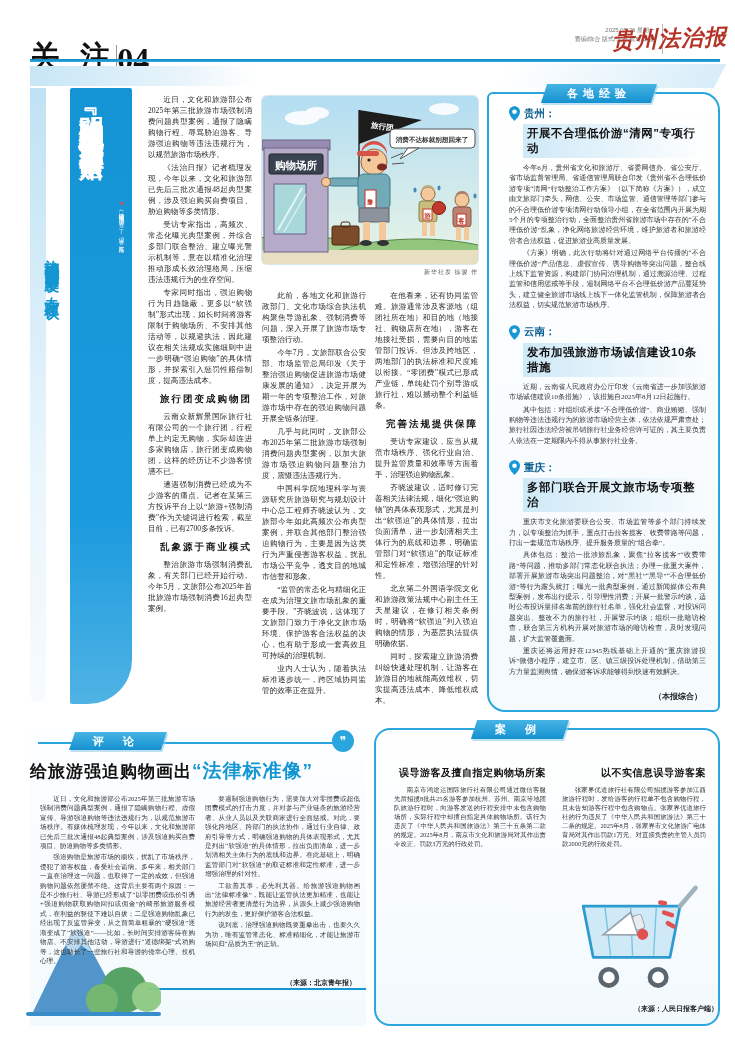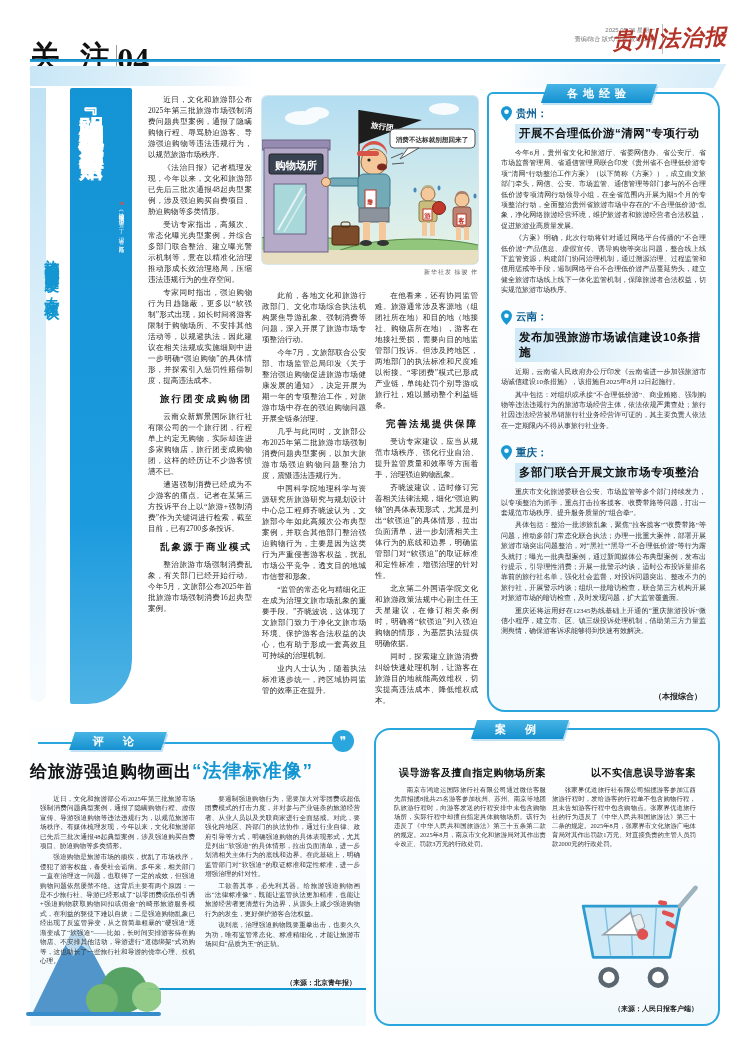--- a/index.html
+++ b/index.html
@@ -37,21 +37,21 @@
 
   .cartoon-wrap{left:262px;top:96px;width:216px;height:168px;border-radius:5px;overflow:hidden;box-shadow:0 0 0 1px #d8e6ee;}
   .cartoon-credit{left:360px;top:268px;width:118px;text-align:right;font-size:6px;color:#555;letter-spacing:1px;}
 
   
   .sidebar{left:487px;top:92px;width:233px;height:620px;border:2px solid #2aa6de;border-radius:6px 18px 6px 18px;background:linear-gradient(#ffffff,#f4fafd);}
   .tab{position:absolute;background:linear-gradient(#46b4e5,#1591d0);transform:skewX(-18deg);display:flex;align-items:center;justify-content:center;box-shadow:2px 2px 0 rgba(150,205,235,.6);}
   .tab span{transform:skewX(18deg);color:#fff;font-weight:bold;font-family:"Liberation Sans","DejaVu Sans",sans-serif;}
   .sb-tab{left:55px;top:-10px;width:110px;height:19px;}
   .sb-tab span{font-size:11px;letter-spacing:5px;}
-  .sb-section{padding:12px 12px 0 12px;}
+  .sb-section{padding:12px 12px 0 12px;margin-left:8px;}
   .sb-region-row{display:flex;align-items:center;gap:4px;}
   .sb-region{font-size:10.5px;font-weight:900;color:#0d6093;font-family:"Liberation Sans",sans-serif;}
   .sb-title{font-size:11.5px;font-weight:900;color:#101010;margin:3px 0 5px 14px;padding:2px 4px;background:linear-gradient(to right,#cfe9f7,rgba(255,255,255,0));font-family:Liberation Sans, sans-serif;letter-spacing:.5px;}
   .sb-body p{font-size:7px;line-height:10.4px;text-align:justify;text-indent:2em;margin-bottom:2px;color:#333;}
   .sb-source{position:absolute;right:16px;bottom:8px;font-size:8px;font-weight:bold;color:#222;}
 
   
   .commentary{left:30px;top:728px;width:336px;height:298px;background:linear-gradient(#fdfeff,#f3fafd);}
   .cm-topline{position:absolute;left:8px;top:14px;width:300px;height:2px;background:#2aa6de;}
   .cm-tab{left:42px;top:4px;width:92px;height:18px;}
@@ -68,24 +68,24 @@
   .cm-bottomline{position:absolute;left:118px;top:260px;width:218px;height:2px;background:#1496d2;}
 
   
   .cases{left:374px;top:728px;width:346px;height:298px;border:2px solid #2aa6de;border-radius:16px;background:linear-gradient(#ffffff,#f2f9fd);}
   .cs-tab{left:98px;top:-10px;width:92px;height:19px;}
   .cs-tab span{font-size:11px;letter-spacing:8px;}
   .cs-title{font-size:10px;font-weight:900;color:#111;text-align:right;font-family:"Liberation Sans","DejaVu Sans",sans-serif;margin-bottom:5px;letter-spacing:.5px;}
   .cs-col p{font-size:6.4px;line-height:9px;text-align:justify;text-indent:2em;margin-bottom:2px;color:#333;}
   .cs-col{position:absolute;overflow:hidden;}
   .cs-colA{left:18px;top:36px;width:152px;height:120px;}
-  .cs-colB{left:176px;top:36px;width:144px;height:120px;}
+  .cs-colB{left:186px;top:36px;width:144px;height:120px;}
   .cs-colC{left:18px;top:162px;width:152px;height:112px;}
   .cs-cart{position:absolute;left:198px;top:150px;}
-  .cs-source{position:absolute;right:20px;top:274px;font-size:7px;font-weight:bold;color:#222;}
+  .cs-source{position:absolute;right:0;top:274px;font-size:7px;font-weight:bold;color:#222;}
 
   svg text{font-family:"Liberation Sans","DejaVu Sans",sans-serif;}
 </style>
 </head>
 <body>
 
 <div class="abs masthead-left">
   <span class="mh-section">关 注</span>
   <span class="mh-divider"></span>
   <span class="mh-page">04</span>

